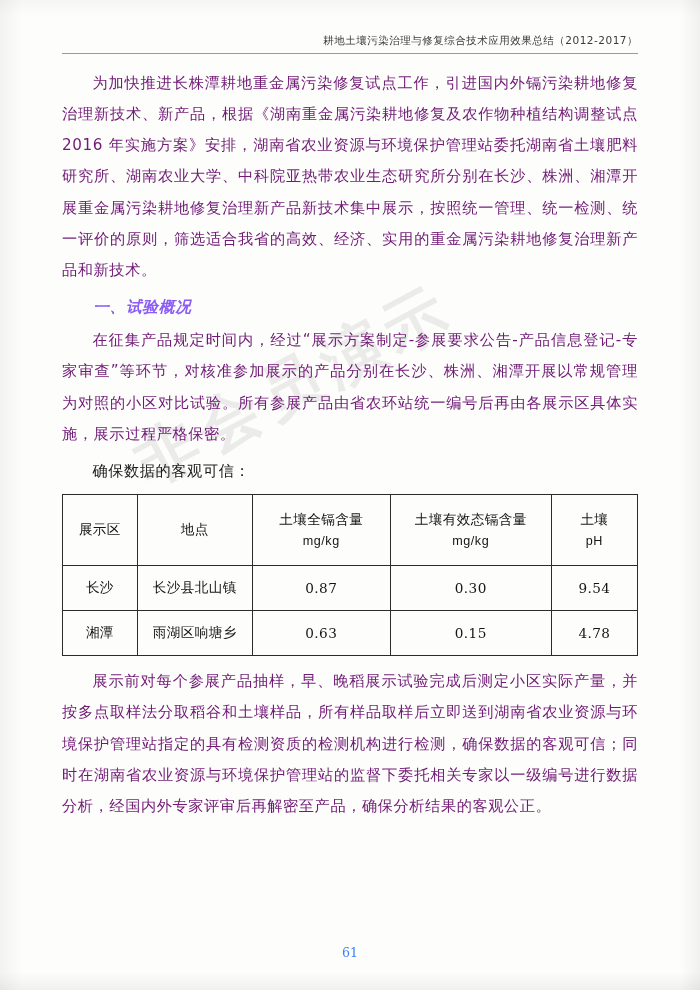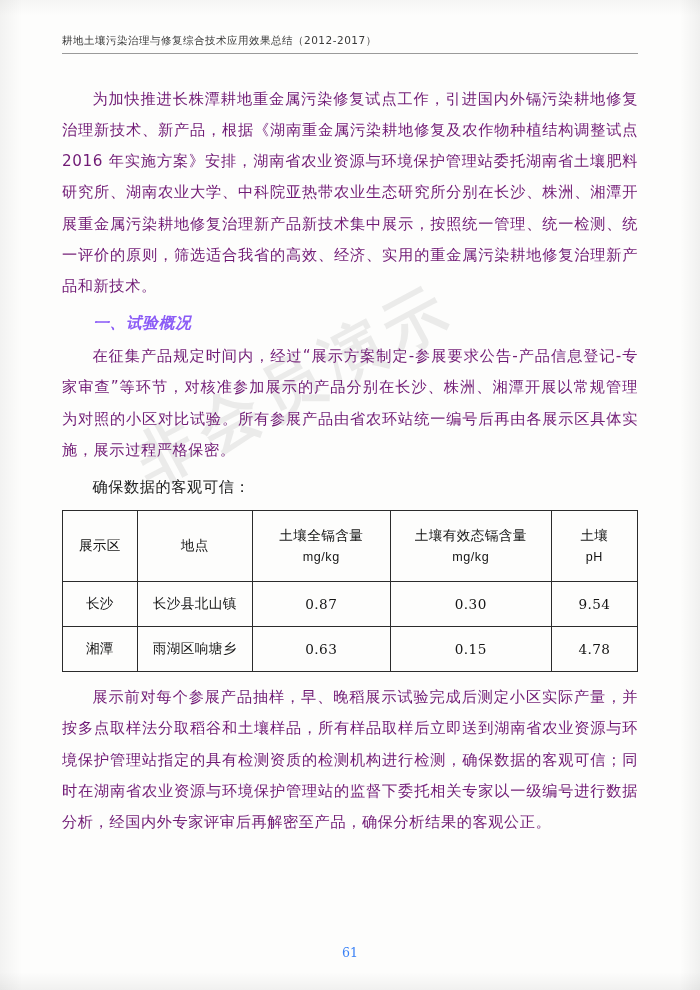--- a/index.html
+++ b/index.html
@@ -28,27 +28,27 @@
     position: absolute;
     left: 0; top: 0; right: 0; bottom: 0;
     pointer-events: none;
     background:
       linear-gradient(to right, rgba(0,0,0,0.045), rgba(0,0,0,0) 22px),
       linear-gradient(to left, rgba(0,0,0,0.05), rgba(0,0,0,0) 20px),
       linear-gradient(to bottom, rgba(0,0,0,0.03), rgba(0,0,0,0) 16px),
       linear-gradient(to top, rgba(0,0,0,0.05), rgba(0,0,0,0) 18px);
   }
   .header {
-    text-align: left;
+    text-align: right;
     font-size: 10.5px;
     letter-spacing: 0.5px;
     color: #3a3a3a;
     padding-bottom: 5px;
     border-bottom: 1px solid #9a9a9a;
-    margin-bottom: 30px;
+    margin-bottom: 14px;
     white-space: nowrap;
   }
   .para {
     font-size: 15.2px;
     line-height: 2.05;
     text-align: justify;
     text-justify: inter-ideograph;
     text-indent: 2em;
     margin: 0 0 6px 0;
     letter-spacing: 0.6px;

